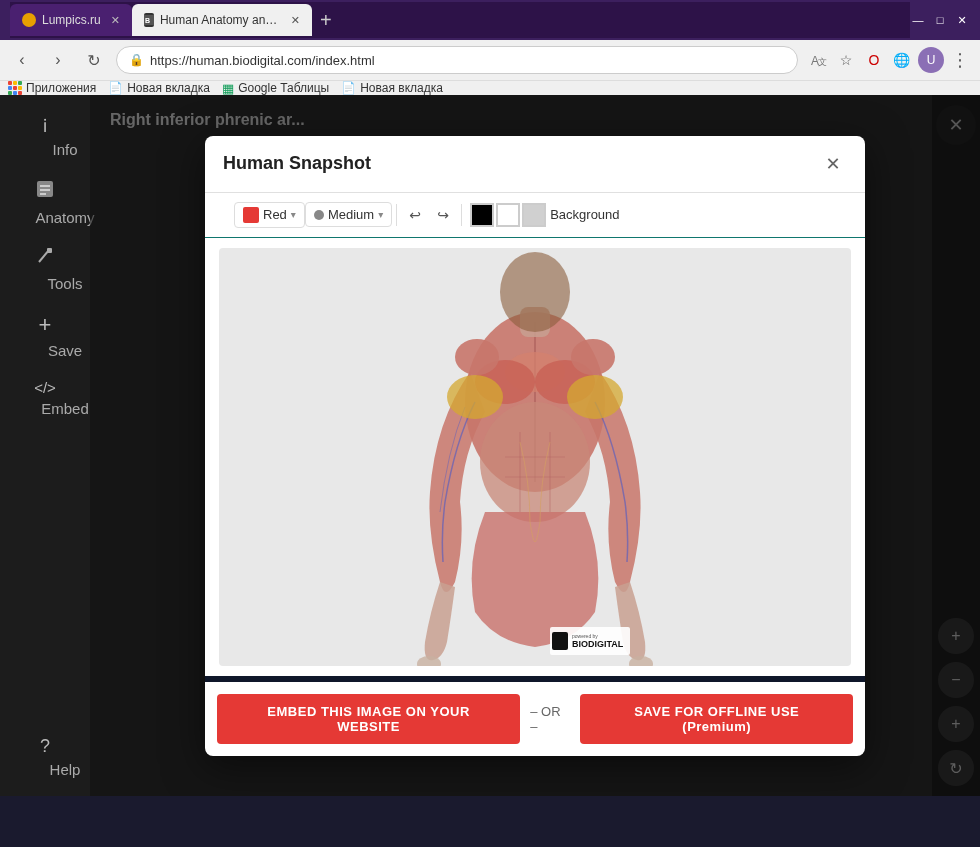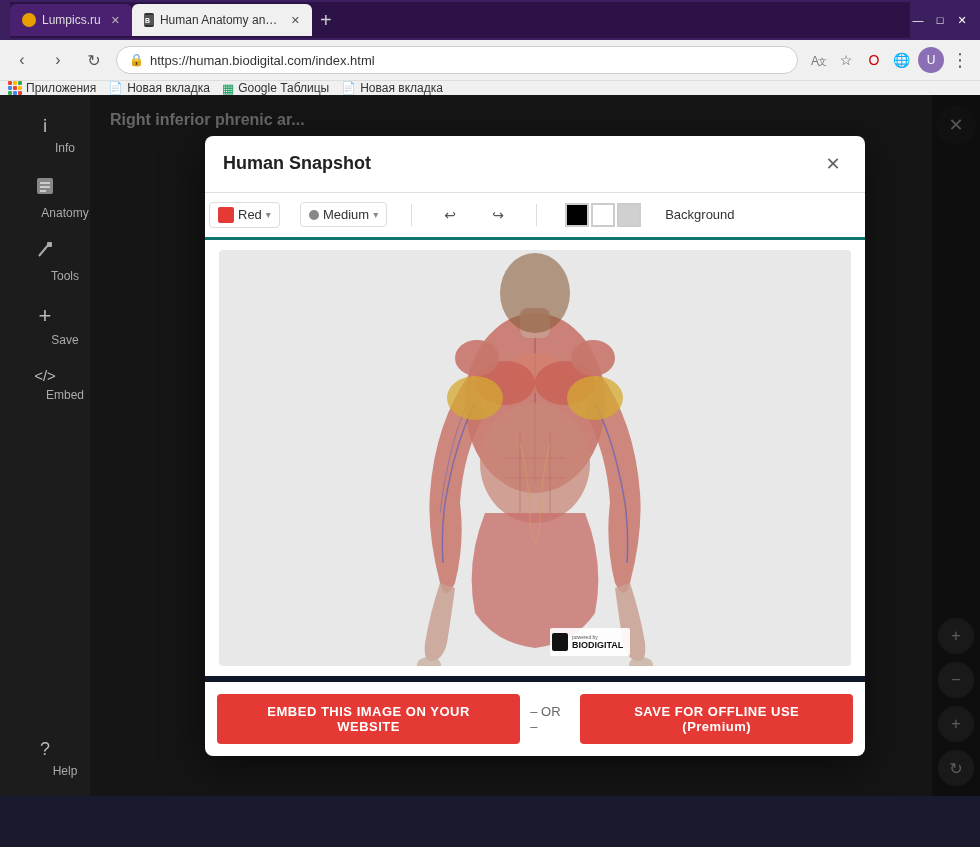--- a/index.html
+++ b/index.html
@@ -60,21 +60,21 @@
     
     .left-sidebar {
       width: 90px; background: #1c1c1c; display: flex; flex-direction: column; align-items: center;
       padding: 10px 0; gap: 4px; z-index: 10;
     }
     .sidebar-item {
       display: flex; flex-direction: column; align-items: center; justify-content: center;
       width: 80px; padding: 8px 4px; border-radius: 6px; cursor: pointer; color: #aaa; font-size: 11px; gap: 4px;
     }
     .sidebar-icon { font-size: 18px; color: #bbb; }
-    .sidebar-label { font-size: 12px; color: #aaa; padding-left: 40px; }
+    .sidebar-label { font-size: 15px; color: #aaa; padding-left: 40px; }
 
     
     .bg-area { flex: 1; background: #2a2a2a; position: relative; overflow: hidden; }
     .bg-title { color: #ccc; font-size: 16px; font-weight: bold; padding: 16px 20px; }
     .right-btn {
       width: 36px; height: 36px; border-radius: 50%; background: #333; display: flex; align-items: center;
       justify-content: center; color: #bbb; font-size: 16px; cursor: pointer;
     }
     .right-btn.close-btn { background: #222; }
 
@@ -92,21 +92,21 @@
       padding: 14px 18px; border-bottom: 1px solid #e0e0e0;
     }
     .modal-title { font-size: 18px; font-weight: 700; color: #222; }
     .modal-close {
       width: 28px; height: 28px; display: flex; align-items: center; justify-content: center;
       color: #666; font-size: 18px; cursor: pointer; border-radius: 4px;
     }
 
     
     .snapshot-toolbar {
-      display: flex; align-items: center; padding: 8px 4px; gap: 20px; border-bottom: 3px solid #0f766e;
+      display: flex; align-items: center; padding: 8px 29px; gap: 0; border-bottom: 1px solid #0f766e;
     }
     .color-select {
       display: flex; align-items: center; gap: 4px; padding: 4px 8px; border: 1px solid #ddd;
       border-radius: 4px; cursor: pointer; font-size: 13px; color: #333;
     }
     .color-swatch { width: 16px; height: 16px; border-radius: 2px; }
     .chevron-down { font-size: 10px; color: #888; }
     .size-select {
       display: flex; align-items: center; gap: 4px; padding: 4px 8px; border: 1px solid #ddd;
       border-radius: 4px; cursor: pointer; font-size: 13px; color: #333;

